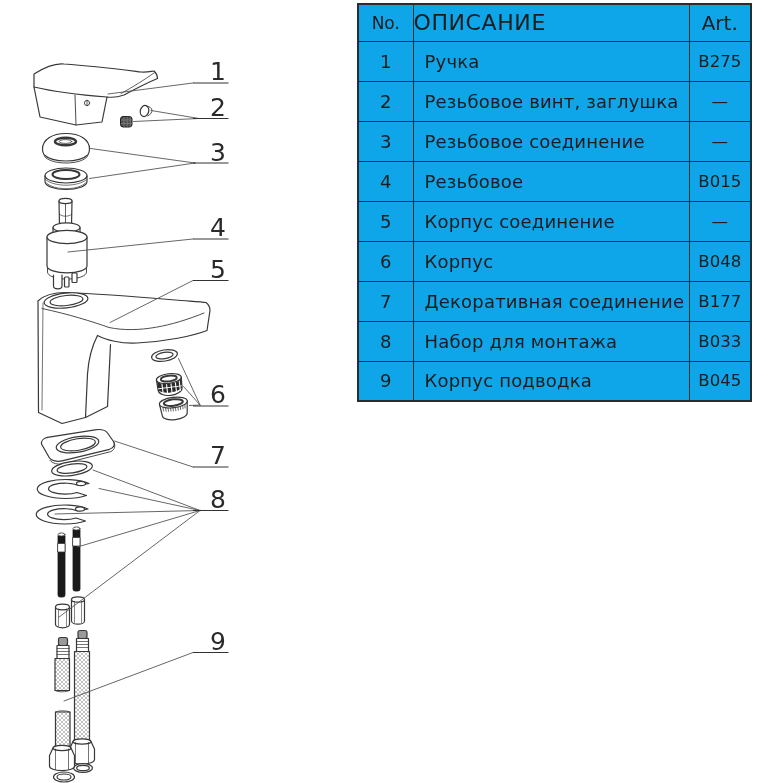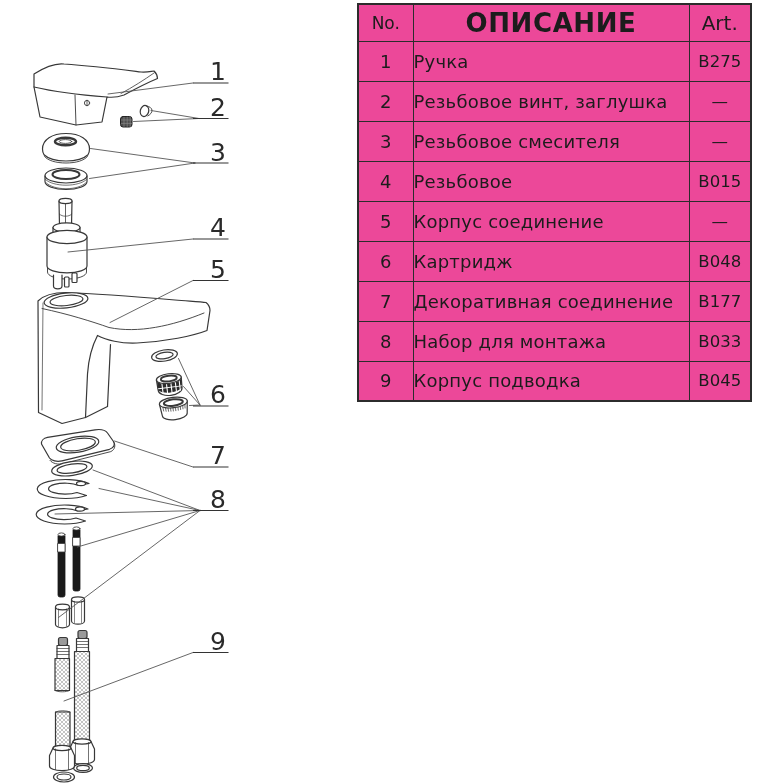--- a/index.html
+++ b/index.html
@@ -10,30 +10,30 @@
   .diagram-svg { position:absolute; left:0; top:0; }
   .diagram-svg text {
     font-family:"DejaVu Sans", sans-serif; font-size:25px; fill:#2a2a2a;
   }
   table.parts-table {
     position:absolute; left:357px; top:3px; width:393px;
     border-collapse:collapse; table-layout:fixed;
     border:2px solid #2c2c2c;
   }
   .parts-table th, .parts-table td {
-    border:1.6px solid #2c2c2c; font-weight:400; background:#ec4899;
+    border:1.6px solid #2c2c2c; font-weight:400; background:#0ea5e9;
     overflow:hidden; white-space:nowrap; padding:0;
   }
   .parts-table thead tr { height:37px; }
   .parts-table tbody tr { height:40px; }
   th.h-no  { font-size:17px; text-align:center; }
-  th.h-desc{ font-size:26px; text-align:center; letter-spacing:0.6px;font-weight:bold; }
+  th.h-desc{ font-size:22px; text-align:left; letter-spacing:0.6px; }
   th.h-art { font-size:20px; text-align:center; }
   td.c-no  { font-size:18px; text-align:center; }
-  td.c-desc{ font-size:18px; text-align:left; padding-left:0; letter-spacing:0.2px; }
+  td.c-desc{ font-size:18px; text-align:left; padding-left:11px; letter-spacing:0.2px; }
   td.c-art { font-size:16.5px; text-align:center;margin-left:17px; }
 </style>
 </head>
 <body>
 
 <div class="page">
 
   <svg class="diagram-svg" width="355" height="783" viewBox="0 0 355 783" xmlns="http://www.w3.org/2000/svg">
     <defs>
       <pattern id="braid" width="4" height="4" patternUnits="userSpaceOnUse">
@@ -277,36 +277,36 @@
         <td class="c-desc">Ручка</td>
         <td class="c-art">B275</td>
       </tr>
       <tr>
         <td class="c-no">2</td>
         <td class="c-desc">Резьбовое винт, заглушка</td>
         <td class="c-art">—</td>
       </tr>
       <tr>
         <td class="c-no">3</td>
-        <td class="c-desc">Резьбовое смесителя</td>
+        <td class="c-desc">Резьбовое соединение</td>
         <td class="c-art">—</td>
       </tr>
       <tr>
         <td class="c-no">4</td>
         <td class="c-desc">Резьбовое</td>
         <td class="c-art">B015</td>
       </tr>
       <tr>
         <td class="c-no">5</td>
         <td class="c-desc">Корпус соединение</td>
         <td class="c-art">—</td>
       </tr>
       <tr>
         <td class="c-no">6</td>
-        <td class="c-desc">Картридж</td>
+        <td class="c-desc">Корпус</td>
         <td class="c-art">B048</td>
       </tr>
       <tr>
         <td class="c-no">7</td>
         <td class="c-desc">Декоративная соединение</td>
         <td class="c-art">B177</td>
       </tr>
       <tr>
         <td class="c-no">8</td>
         <td class="c-desc">Набор для монтажа</td>

